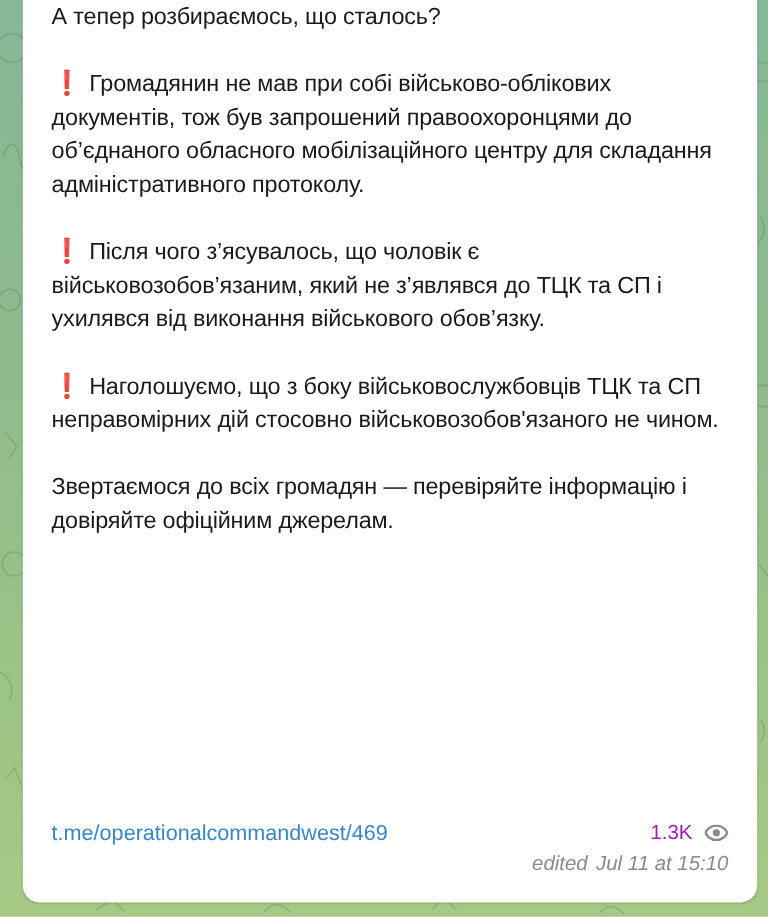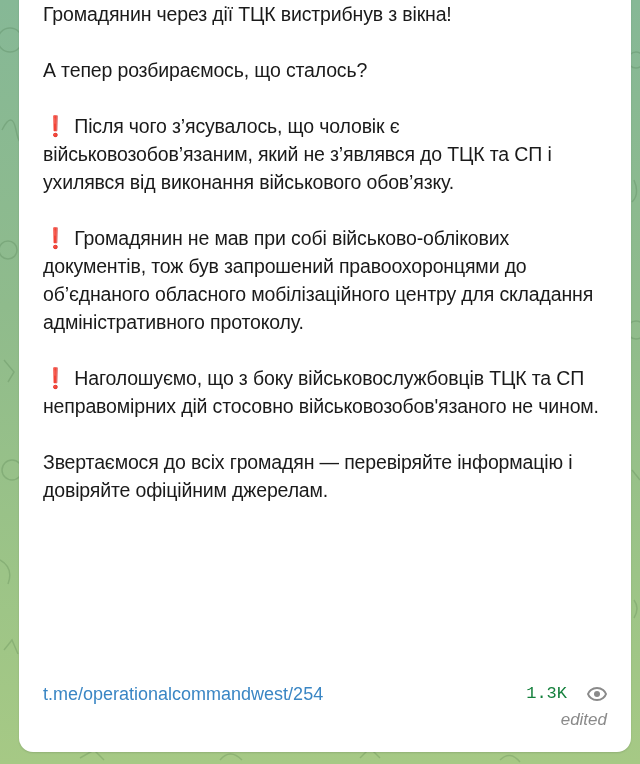--- a/index.html
+++ b/index.html
@@ -61,24 +61,23 @@
       font-size: 18px;
       text-decoration: none;
       cursor: pointer;
     }
     .views {
       position: absolute;
       right: 24px;
       top: 696px;
       display: flex;
       align-items: center;
-      gap: 20px;
-      color: #15803d;
+      gap: 10px;
+      color: #a21caf;
       font-size: 17px;
-      font-family: Liberation Mono, monospace;
     }
     .edited {
       position: absolute;
       right: 24px;
       top: 722px;
       color: #8a8a8a;
       font-size: 17px;
       display: flex;
       gap: 7px;
       font-style: italic;
@@ -104,50 +103,50 @@
     <path d="M634 600 q6 8 0 18"></path>
     <path d="M80 758 l14 -8 l10 10"></path>
     <path d="M220 760 q10 -12 22 0"></path>
     <path d="M360 758 l10 -10 l10 10"></path>
     <path d="M500 760 q10 -10 20 2"></path>
   </g>
 </svg>
 
 <div class="bubble">
   <div class="msg-text">
-    <span class="para">Громадянин через дії ТЦК вистрибнув з вікна!</span>
     <span class="para">А тепер розбираємось, що сталось?</span>
 
     <span class="para">
       <span class="excl">❗</span>
-      <span>Після чого з’ясувалось, що чоловік є військовозобов’язаним, який не з’являвся до ТЦК та СП і ухилявся від виконання військового обов’язку.</span>
+      <span>Громадянин не мав при собі військово-облікових документів, тож був запрошений правоохоронцями до об’єднаного обласного мобілізаційного центру для складання адміністративного протоколу.</span>
     </span>
 
     <span class="para">
       <span class="excl">❗</span>
-      <span>Громадянин не мав при собі військово-облікових документів, тож був запрошений правоохоронцями до об’єднаного обласного мобілізаційного центру для складання адміністративного протоколу.</span>
+      <span>Після чого з’ясувалось, що чоловік є військовозобов’язаним, який не з’являвся до ТЦК та СП і ухилявся від виконання військового обов’язку.</span>
     </span>
 
 
     <span class="para">
       <span class="excl">❗</span>
       <span>Наголошуємо, що з боку військовослужбовців ТЦК та СП неправомірних дій стосовно військовозобов'язаного не чином.</span>
     </span>
 
     <span class="para tight">Звертаємося до всіх громадян — перевіряйте інформацію і довіряйте офіційним джерелам.</span>
   </div>
 
-  <a class="footer-link">t.me/operationalcommandwest/254</a>
+  <a class="footer-link">t.me/operationalcommandwest/469</a>
 
   <div class="views">
     <span>1.3K</span>
     <span class="eye-icon">
       <svg width="20" height="14" viewBox="0 0 20 14">
         <path d="M10 1 C5 1 1.8 4.5 1 7 C1.8 9.5 5 13 10 13 C15 13 18.2 9.5 19 7 C18.2 4.5 15 1 10 1 Z" fill="none" stroke="#8a8a8a" stroke-width="2"></path>
         <circle cx="10" cy="7" r="3" fill="#8a8a8a"></circle>
       </svg>
     </span>
   </div>
 
   <div class="edited">
     <span>edited</span>
+    <span>Jul 11 at 15:10</span>
   </div>
 </div>
 
 </body></html>

